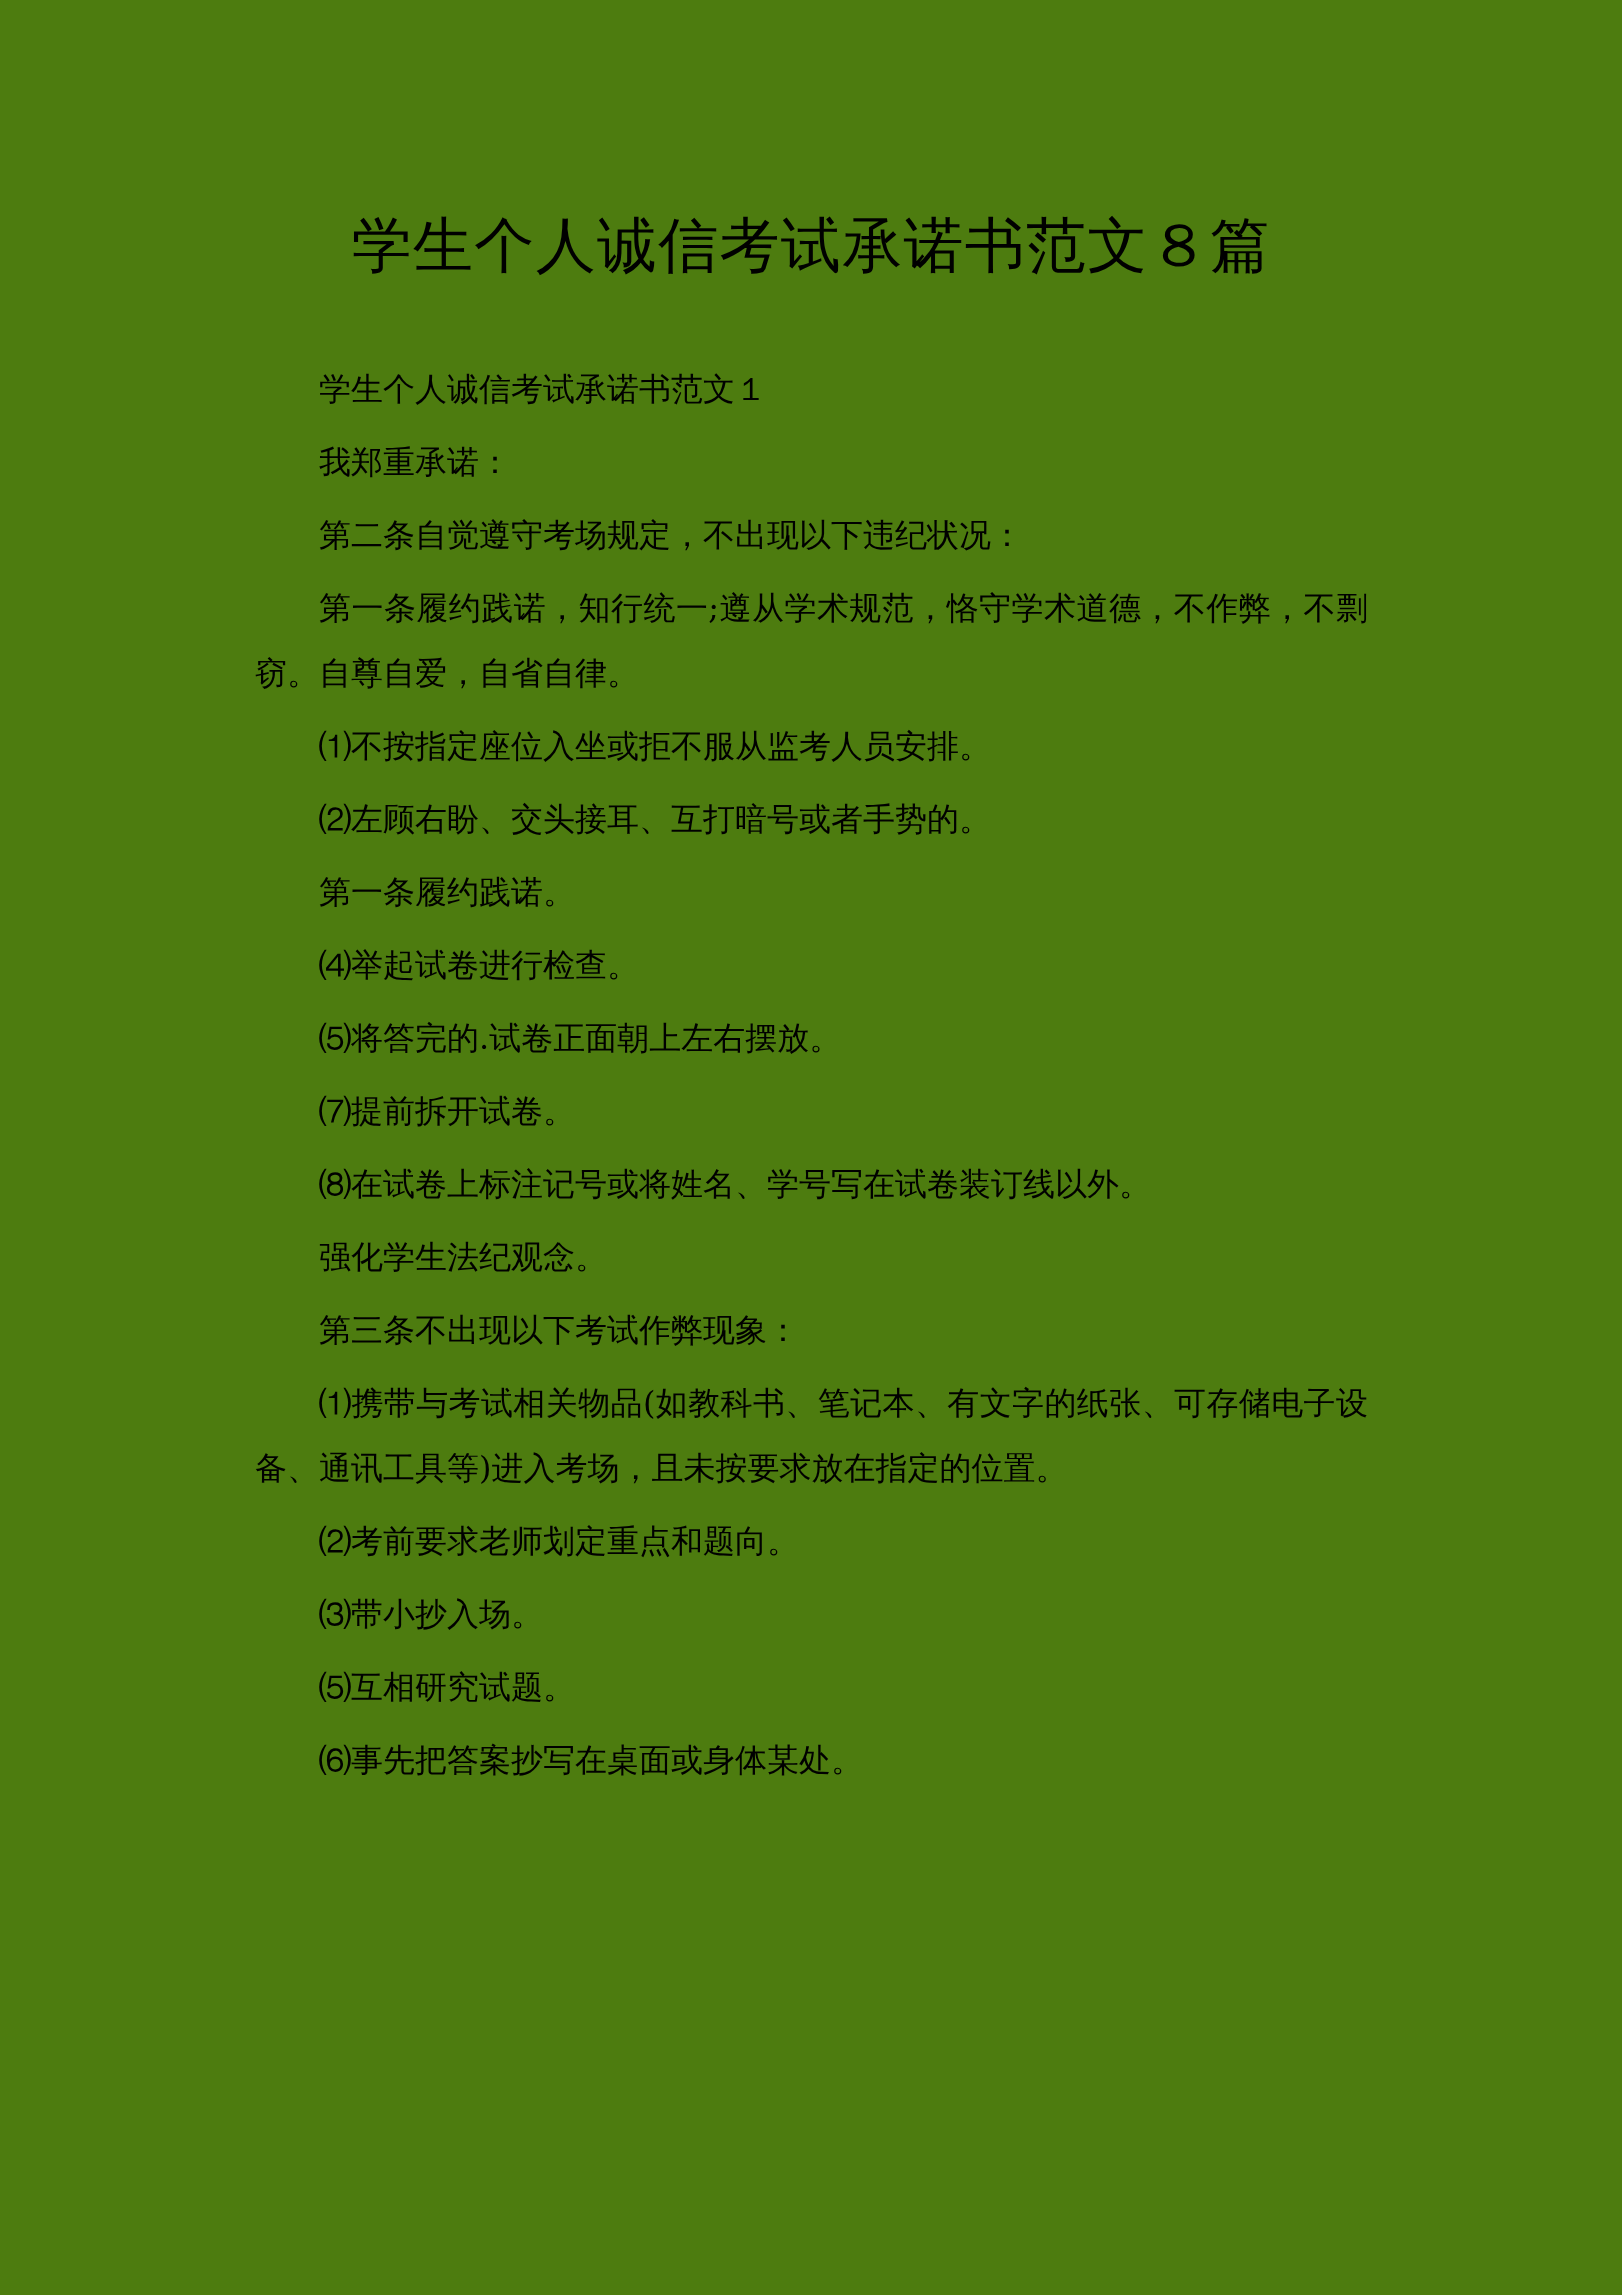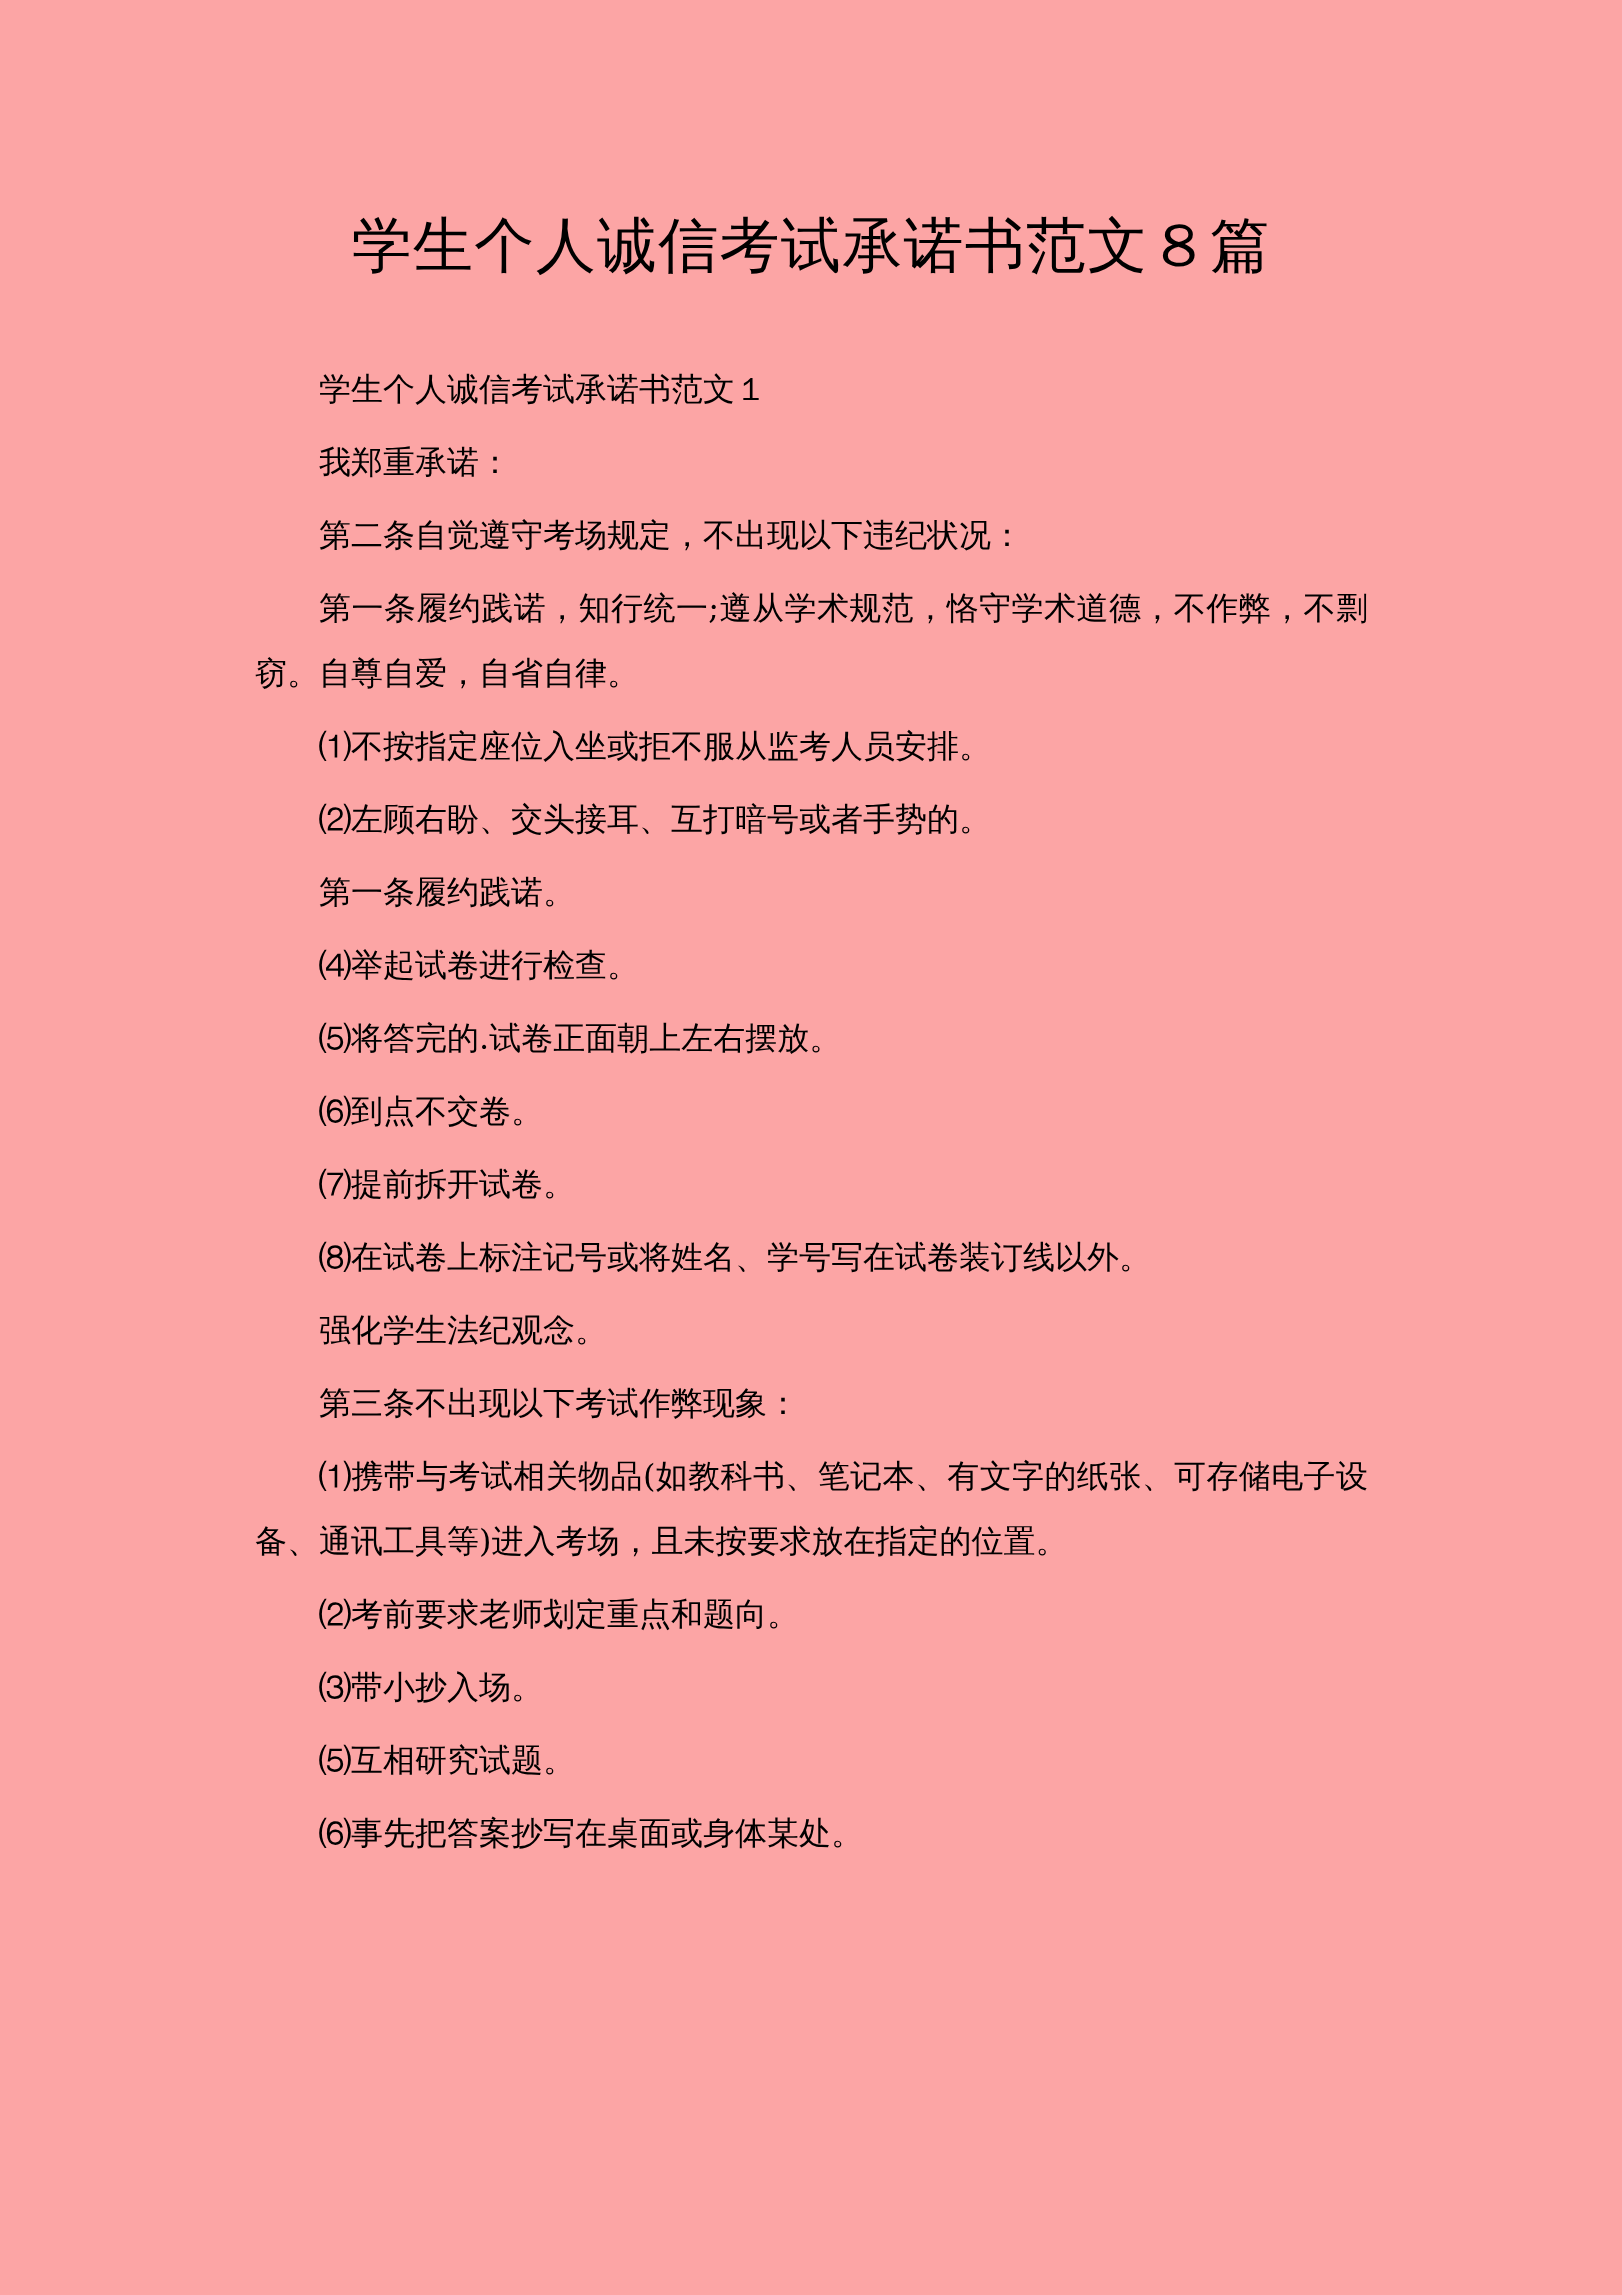--- a/index.html
+++ b/index.html
@@ -14,21 +14,21 @@
     overflow: hidden;
     font-family: "DejaVu Serif", "Liberation Serif", serif;
     color: #000000;
   }
   .page {
     position: absolute;
     left: 0;
     top: 0;
     width: 1623px;
     height: 2295px;
-    background: #fca5a5;
+    background: #4d7c0f;
   }
   .title {
     position: absolute;
     left: 0;
     top: 203px;
     width: 1623px;
     text-align: center;
     font-size: 60px;
     line-height: 85px;
     letter-spacing: 1.3px;
@@ -59,21 +59,20 @@
   <div class="body">
     <p class="para">学生个人诚信考试承诺书范文１</p>
     <p class="para">我郑重承诺：</p>
     <p class="para">第二条自觉遵守考场规定，不出现以下违纪状况：</p>
     <p class="para">第一条履约践诺，知行统一;遵从学术规范，恪守学术道德，不作弊，不剽窃。自尊自爱，自省自律。</p>
     <p class="para">⑴不按指定座位入坐或拒不服从监考人员安排。</p>
     <p class="para">⑵左顾右盼、交头接耳、互打暗号或者手势的。</p>
     <p class="para">第一条履约践诺。</p>
     <p class="para">⑷举起试卷进行检查。</p>
     <p class="para">⑸将答完的.试卷正面朝上左右摆放。</p>
-    <p class="para">⑹到点不交卷。</p>
     <p class="para">⑺提前拆开试卷。</p>
     <p class="para">⑻在试卷上标注记号或将姓名、学号写在试卷装订线以外。</p>
     <p class="para">强化学生法纪观念。</p>
     <p class="para">第三条不出现以下考试作弊现象：</p>
     <p class="para">⑴携带与考试相关物品(如教科书、笔记本、有文字的纸张、可存储电子设备、通讯工具等)进入考场，且未按要求放在指定的位置。</p>
     <p class="para">⑵考前要求老师划定重点和题向。</p>
     <p class="para">⑶带小抄入场。</p>
     <p class="para">⑸互相研究试题。</p>
     <p class="para">⑹事先把答案抄写在桌面或身体某处。</p>
   </div>

